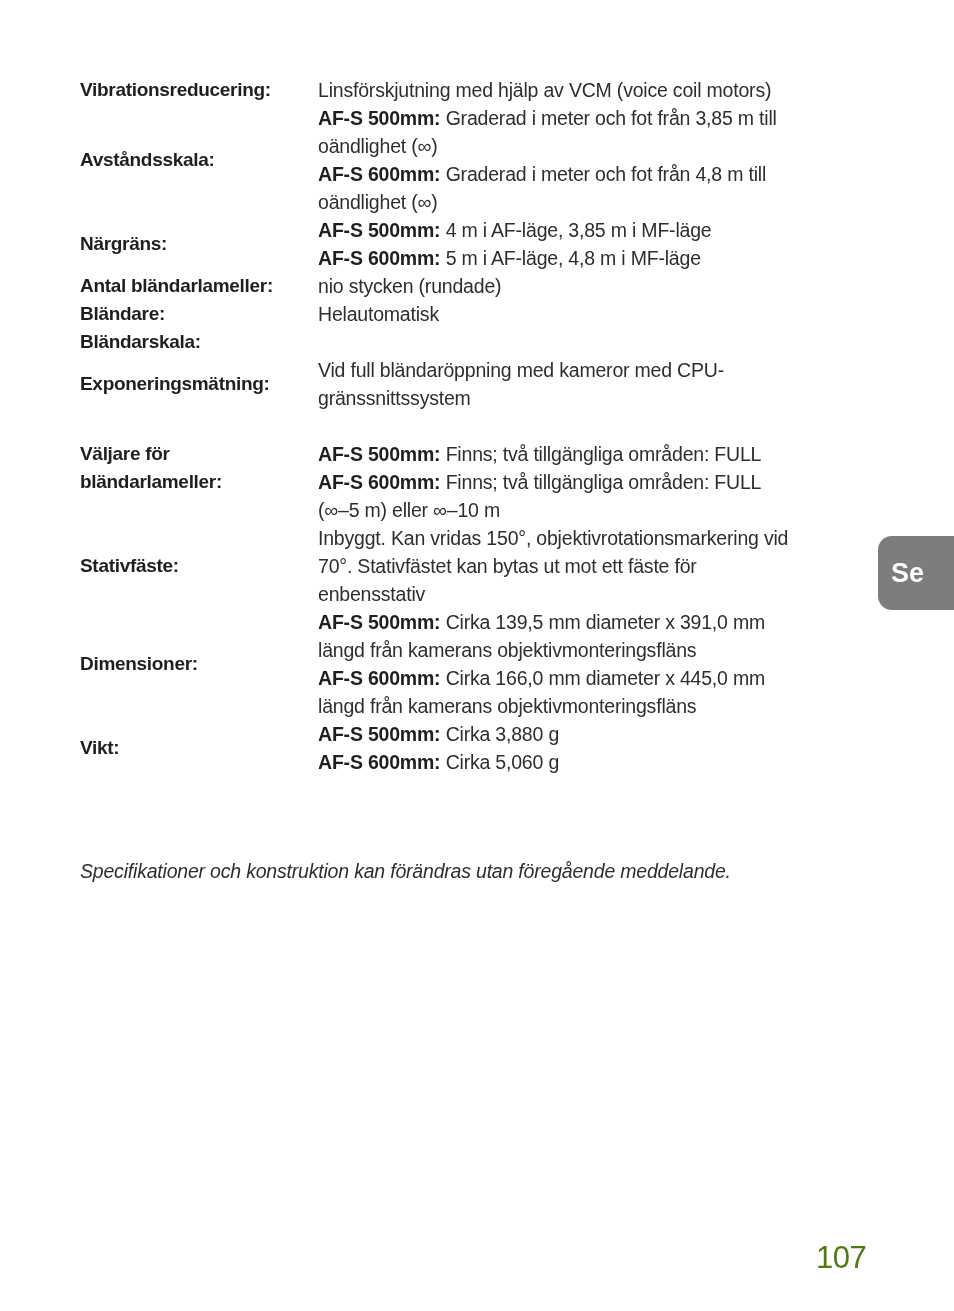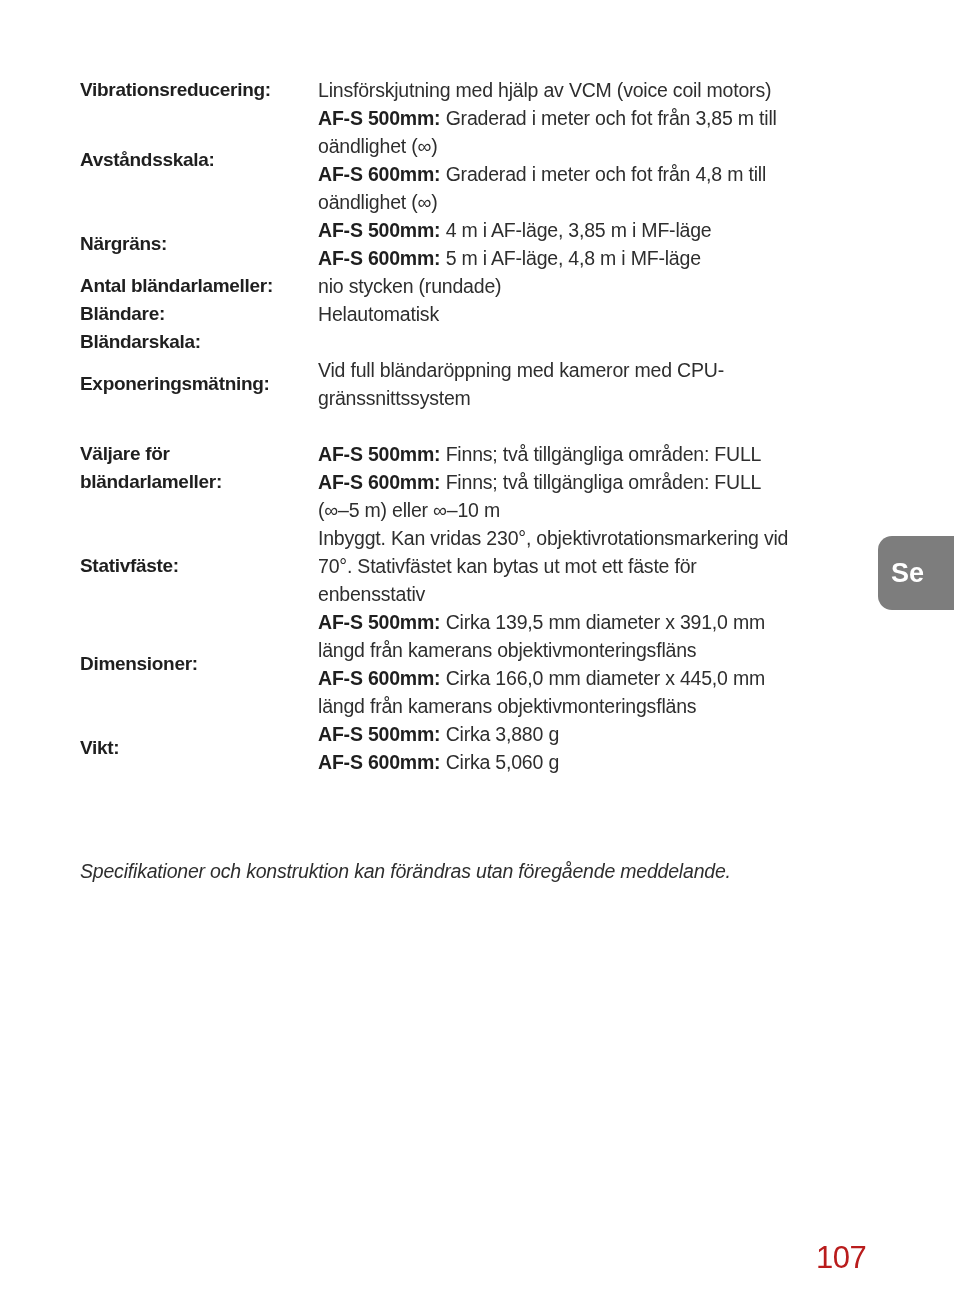--- a/index.html
+++ b/index.html
@@ -54,21 +54,21 @@
     font-weight: bold;
     font-size: 27px;
     line-height: 74px;
     padding-left: 13px;
   }
   .page-number {
     position: absolute;
     left: 816px; top: 1241px;
     font-size: 31px;
     line-height: 34px;
-    color: #b91c1c;
+    color: #4d7c0f;
     letter-spacing: -0.5px;
   }
 </style>
 </head>
 <body>
 
 <div class="spec-table">
     <div class="spec-row">
       <div class="spec-label">
         <div class="spec-label-line">Vibrationsreducering:</div>
@@ -136,21 +136,21 @@
         <div class="spec-value-line"><b>AF-S 500mm:</b> Finns; två tillgängliga områden: FULL</div>
         <div class="spec-value-line"><b>AF-S 600mm:</b> Finns; två tillgängliga områden: FULL</div>
         <div class="spec-value-line">(∞–5 m) eller ∞–10 m</div>
       </div>
     </div>
     <div class="spec-row">
       <div class="spec-label">
         <div class="spec-label-line">Stativfäste:</div>
       </div>
       <div class="spec-value">
-        <div class="spec-value-line">Inbyggt. Kan vridas 230°, objektivrotationsmarkering vid</div>
+        <div class="spec-value-line">Inbyggt. Kan vridas 150°, objektivrotationsmarkering vid</div>
         <div class="spec-value-line">70°. Stativfästet kan bytas ut mot ett fäste för</div>
         <div class="spec-value-line">enbensstativ</div>
       </div>
     </div>
     <div class="spec-row">
       <div class="spec-label">
         <div class="spec-label-line">Dimensioner:</div>
       </div>
       <div class="spec-value">
         <div class="spec-value-line"><b>AF-S 500mm:</b> Cirka 139,5 mm diameter x 391,0 mm</div>

